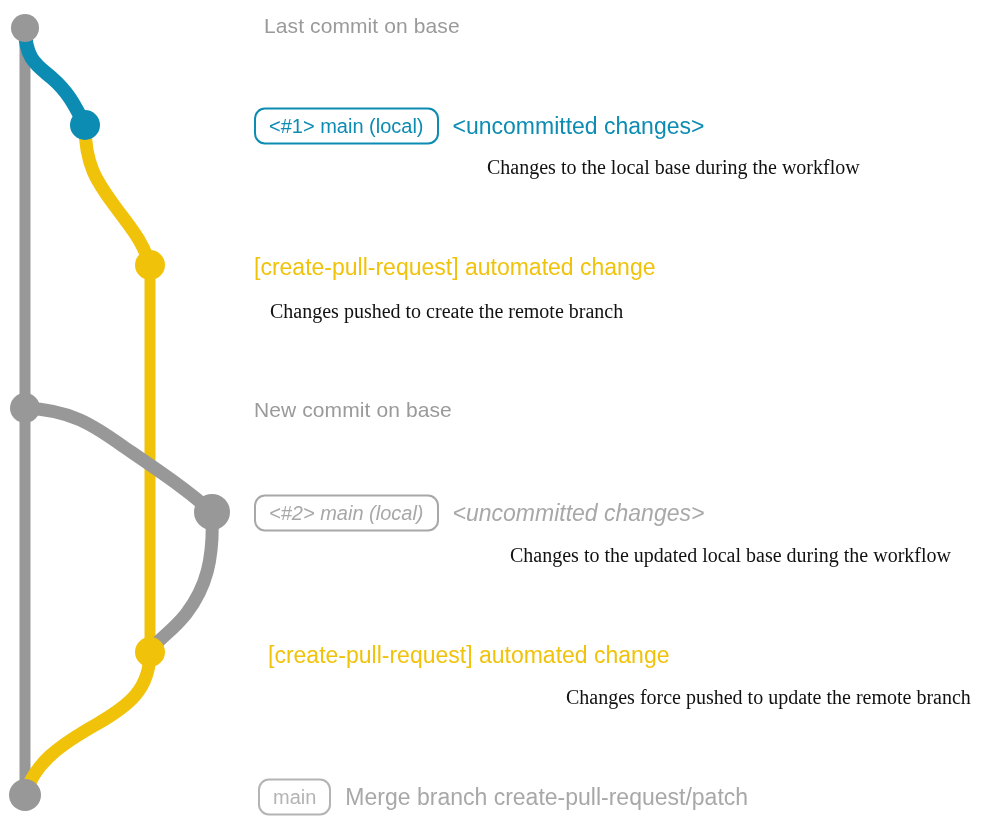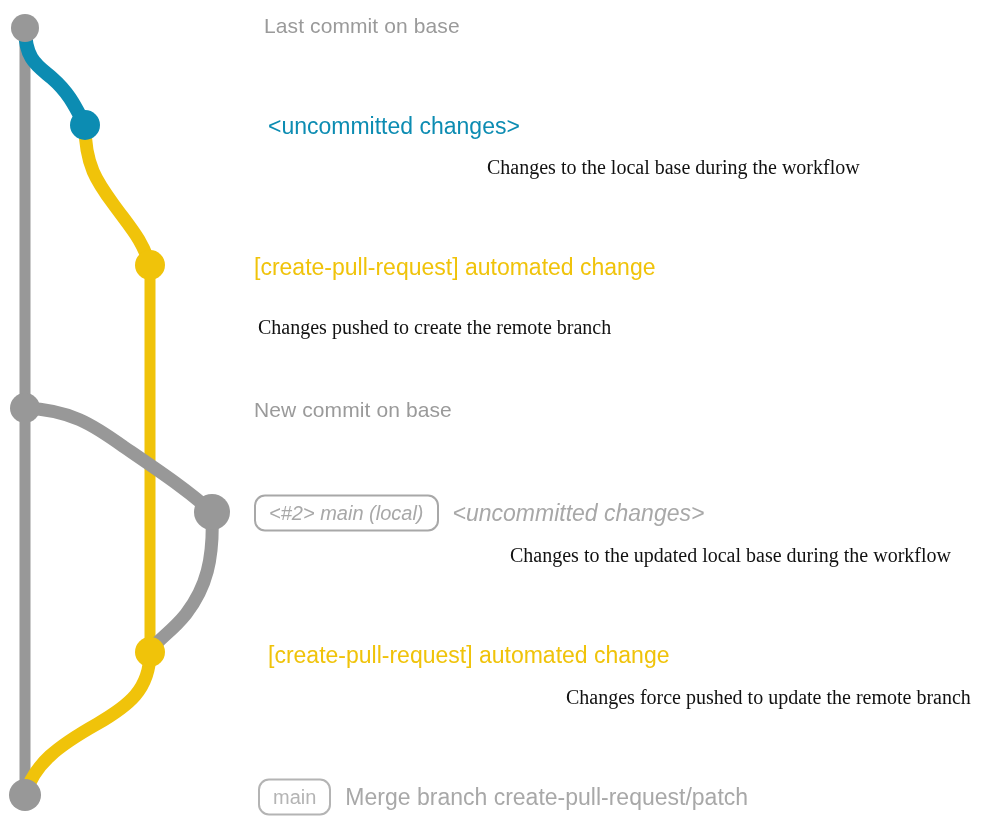--- a/index.html
+++ b/index.html
@@ -119,30 +119,33 @@
     <circle cx="150" cy="652" r="15" fill="#f0c30a"></circle>
     <circle cx="25" cy="795" r="16" fill="#989898"></circle>
   </g>
 </svg>
 
 <div class="row" style="left:264px; top:26px; transform:translateY(-50%);">
   <span class="section-heading">Last commit on base</span>
 </div>
 
 <div class="row" style="left:254px; top:126px; transform:translateY(-50%);">
+  <span class="ref-badge badge-teal">
+    <span class="ref-text">&lt;#1&gt; main (local)</span>
+  </span>
   <span class="commit-subject subject-teal">&lt;uncommitted changes&gt;</span>
 </div>
 <div class="annotation" style="left:487px; top:156px;">
   <span>Changes to the local base during the workflow</span>
 </div>
 
 <div class="row" style="left:254px; top:267px; transform:translateY(-50%);">
   <span class="commit-subject subject-yellow no-badge">[create-pull-request] automated change</span>
 </div>
-<div class="annotation" style="left:258px; top:300px;margin-top:16px;">
+<div class="annotation" style="left:270px; top:300px;">
   <span>Changes pushed to create the remote branch</span>
 </div>
 
 <div class="row" style="left:254px; top:410px; transform:translateY(-50%);">
   <span class="section-heading">New commit on base</span>
 </div>
 
 <div class="row" style="left:254px; top:513px; transform:translateY(-50%);font-style:italic;">
   <span class="ref-badge badge-gray">
     <span class="ref-text">&lt;#2&gt; main (local)</span>

